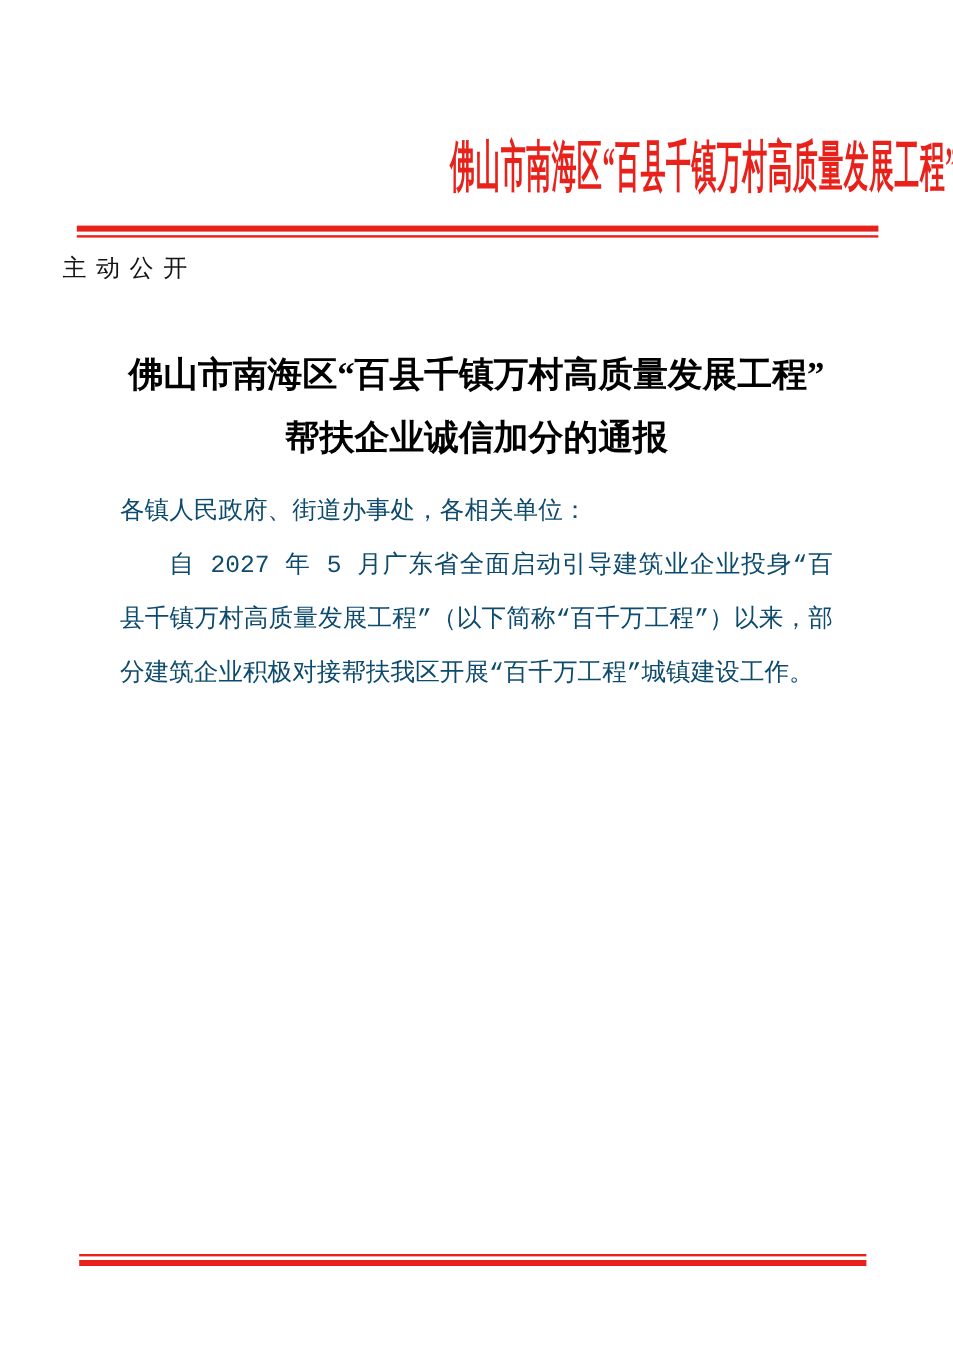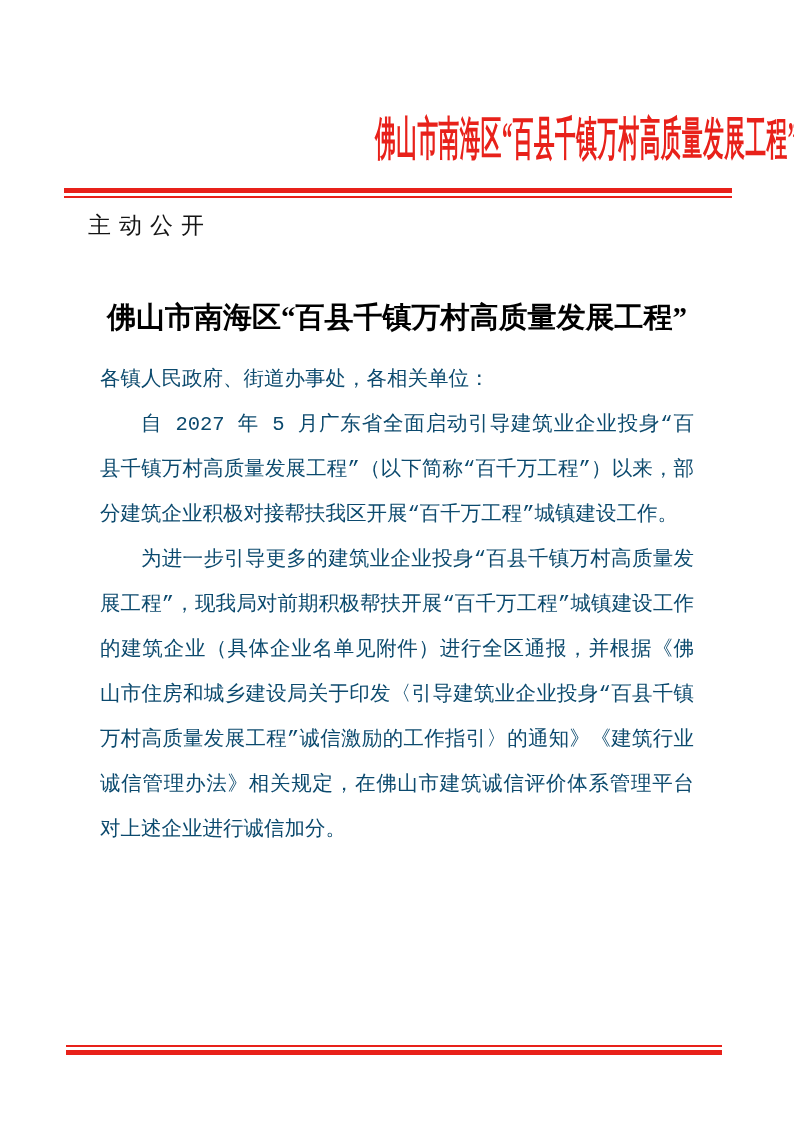--- a/index.html
+++ b/index.html
@@ -14,22 +14,22 @@
   .letterhead-text{
     display:inline-block; font-weight:bold; font-size:46px; color:var(--accent);
     transform:scaleX(0.45); transform-origin:50% 50%; letter-spacing:1px;
   }
   
   .header-rule{ margin:22px 62px 0 64px; }
   .rule-thick{ height:5px; background:var(--accent); }
   .rule-gap{ height:3px; background:transparent; }
   .rule-thin{ height:2px; background:var(--accent); }
   .disclosure{
-    margin:12px 0 0 88px; font-family:"Liberation Sans", sans-serif;
-    font-size:23px; letter-spacing:8px; color:#141414;
+    margin:12px 0 0 52px; font-family:"Liberation Sans", sans-serif;
+    font-size:20px; letter-spacing:8px; color:#141414;
   }
   .doc-title{
     margin:50px 97px 0; text-align:center; font-weight:bold;
     font-size:29px; line-height:52px; color:#000;
   }
   .doc-title .title-line{ white-space:nowrap; }
   .body-text{
     margin:14px 100px 0; width:594px; font-size:20.5px; line-height:45px;
     text-align:justify; color:#0c4a6e;font-family:Liberation Mono, monospace;
   }
@@ -51,26 +51,26 @@
   <div class="header-rule">
     <div class="rule-thick"></div>
     <div class="rule-gap"></div>
     <div class="rule-thin"></div>
   </div>
 
   <div class="disclosure">主动公开</div>
 
   <div class="doc-title">
     <div class="title-line">佛山市南海区“百县千镇万村高质量发展工程”</div>
+    <div class="title-line">帮扶企业诚信加分的通报</div>
   </div>
 
   <div class="body-text">
     <p class="salutation">各镇人民政府、街道办事处，各相关单位：</p>
     <p class="indent">自 2027 年 5 月广东省全面启动引导建筑业企业投身“百县千镇万村高质量发展工程”（以下简称“百千万工程”）以来，部分建筑企业积极对接帮扶我区开展“百千万工程”城镇建设工作。</p>
-    <p class="indent">为进一步引导更多的建筑业企业投身“百县千镇万村高质量发展工程”，现我局对前期积极帮扶开展“百千万工程”城镇建设工作的建筑企业（具体企业名单见附件）进行全区通报，并根据《佛山市住房和城乡建设局关于印发〈引导建筑业企业投身“百县千镇万村高质量发展工程”诚信激励的工作指引〉的通知》《建筑行业诚信管理办法》相关规定，在佛山市建筑诚信评价体系管理平台对上述企业进行诚信加分。</p>
   </div>
 
   <div class="footer-rule">
     <div class="rule-thin"></div>
     <div class="rule-gap"></div>
     <div class="rule-thick"></div>
   </div>
 
 </div>
 

